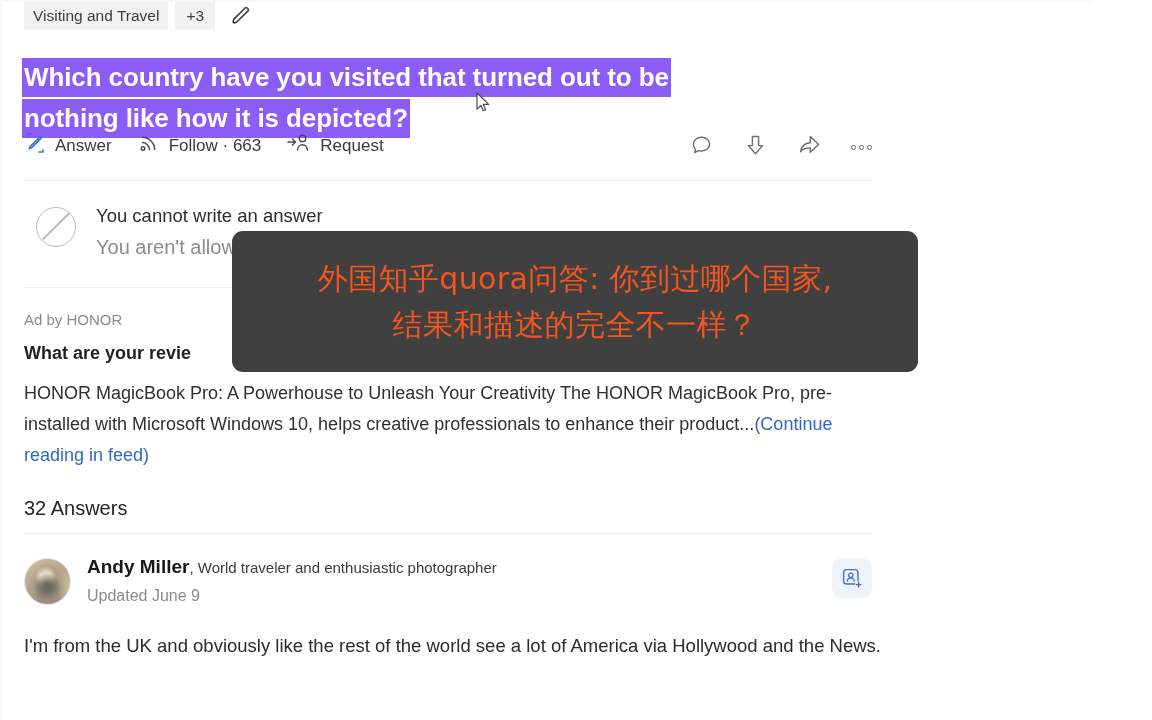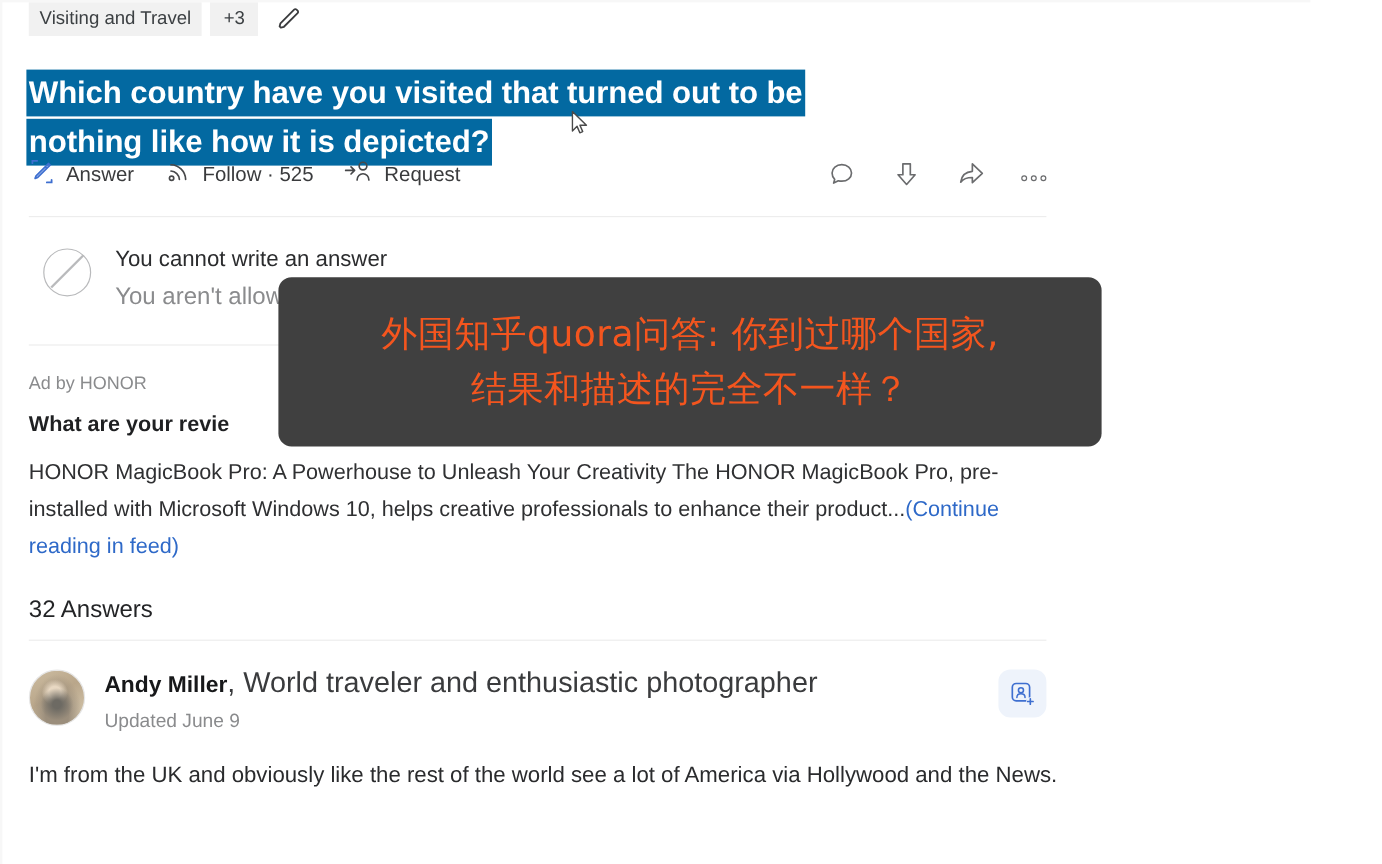--- a/index.html
+++ b/index.html
@@ -23,21 +23,21 @@
   .chip.small{padding:0 11px;}
   .pencil-chip{width:30px;height:28px;display:flex;align-items:center;justify-content:center;margin-left:4px;}
 
   
   .title{
     position:absolute;left:22px;top:40px;width:770px;
     font-size:26px;font-weight:bold;line-height:41px;
     letter-spacing:-0.1px;
   }
   .title .seltext{
-    background:#0369a1;color:#ffffff;
+    background:#8b5cf6;color:#ffffff;
     box-decoration-break:clone;-webkit-box-decoration-break:clone;
     padding:4px 2px 5px 2px;
   }
   .cursor{position:absolute;left:476px;top:92px;width:16px;height:22px;}
 
   
   .actionbar{position:absolute;left:24px;top:132px;width:848px;height:36px;}
   .act-left{position:absolute;left:0;top:0;display:flex;align-items:center;gap:26px;}
   .act{display:flex;align-items:center;gap:9px;color:#47484a;font-size:17px;white-space:nowrap;}
   .act .lbl{font-size:17px;color:#3a3b3d;}
@@ -70,21 +70,21 @@
   .avatar{
     width:47px;height:47px;border-radius:50%;flex:none;margin-top:2px;
     background:
       radial-gradient(circle at 50% 62%, #6d6a63 0 10%, rgba(109,106,99,0) 38%),
       radial-gradient(circle at 46% 40%, #e8d8c2 0 14%, rgba(232,216,194,0) 30%),
       radial-gradient(ellipse at 50% 80%, #9b8e7c 0 30%, rgba(155,142,124,0) 65%),
       linear-gradient(150deg,#cdbda2 0%,#b9a68a 45%,#d8cbb2 100%);
     border:1px solid #e6e6e6;box-sizing:border-box;
   }
   .aname{font-size:19px;font-weight:bold;color:#17181a;}
-  .acred{font-size:24px;color:#3a3b3d;font-weight:normal;}
+  .acred{font-size:15px;color:#3a3b3d;font-weight:normal;}
   .aupd{font-size:16px;color:#8a8b8d;margin-top:9px;}
   .follow-user{
     position:absolute;right:0;top:2px;width:40px;height:40px;border-radius:10px;
     background:#eef3fb;display:flex;align-items:center;justify-content:center;
   }
   .abody{position:absolute;left:24px;top:630px;width:860px;font-size:18.5px;line-height:31px;color:#2a2b2d;}
   .abody p{margin:0;}
   .abody p+p{margin-top:8px;}
 
   
@@ -147,21 +147,21 @@
       </div>
 
       <div class="act">
         <span>
           <svg width="22" height="22" viewBox="0 0 22 22" fill="none">
             <circle cx="5" cy="16.5" r="1.8" stroke="#47484a" stroke-width="1.4"></circle>
             <path d="M4.5 10.5a7.5 7.5 0 0 1 7 7" stroke="#47484a" stroke-width="1.4" stroke-linecap="round"></path>
             <path d="M4.5 5.3a12.6 12.6 0 0 1 12.2 12.2" stroke="#47484a" stroke-width="1.4" stroke-linecap="round"></path>
           </svg>
         </span>
-        <span class="lbl">Follow · 525</span>
+        <span class="lbl">Follow · 663</span>
       </div>
 
       <div class="act">
         <span>
           <svg width="24" height="22" viewBox="0 0 24 22" fill="none">
             <path d="M1 10h7M5.5 7l3 3-3 3" stroke="#47484a" stroke-width="1.4" stroke-linecap="round" stroke-linejoin="round"></path>
             <circle cx="15.5" cy="6.4" r="3.2" stroke="#47484a" stroke-width="1.4"></circle>
             <path d="M10.6 18c0-3 2.2-5.2 4.9-5.2s4.9 2.2 4.9 5.2" stroke="#47484a" stroke-width="1.4" stroke-linecap="round"></path>
           </svg>
         </span>

